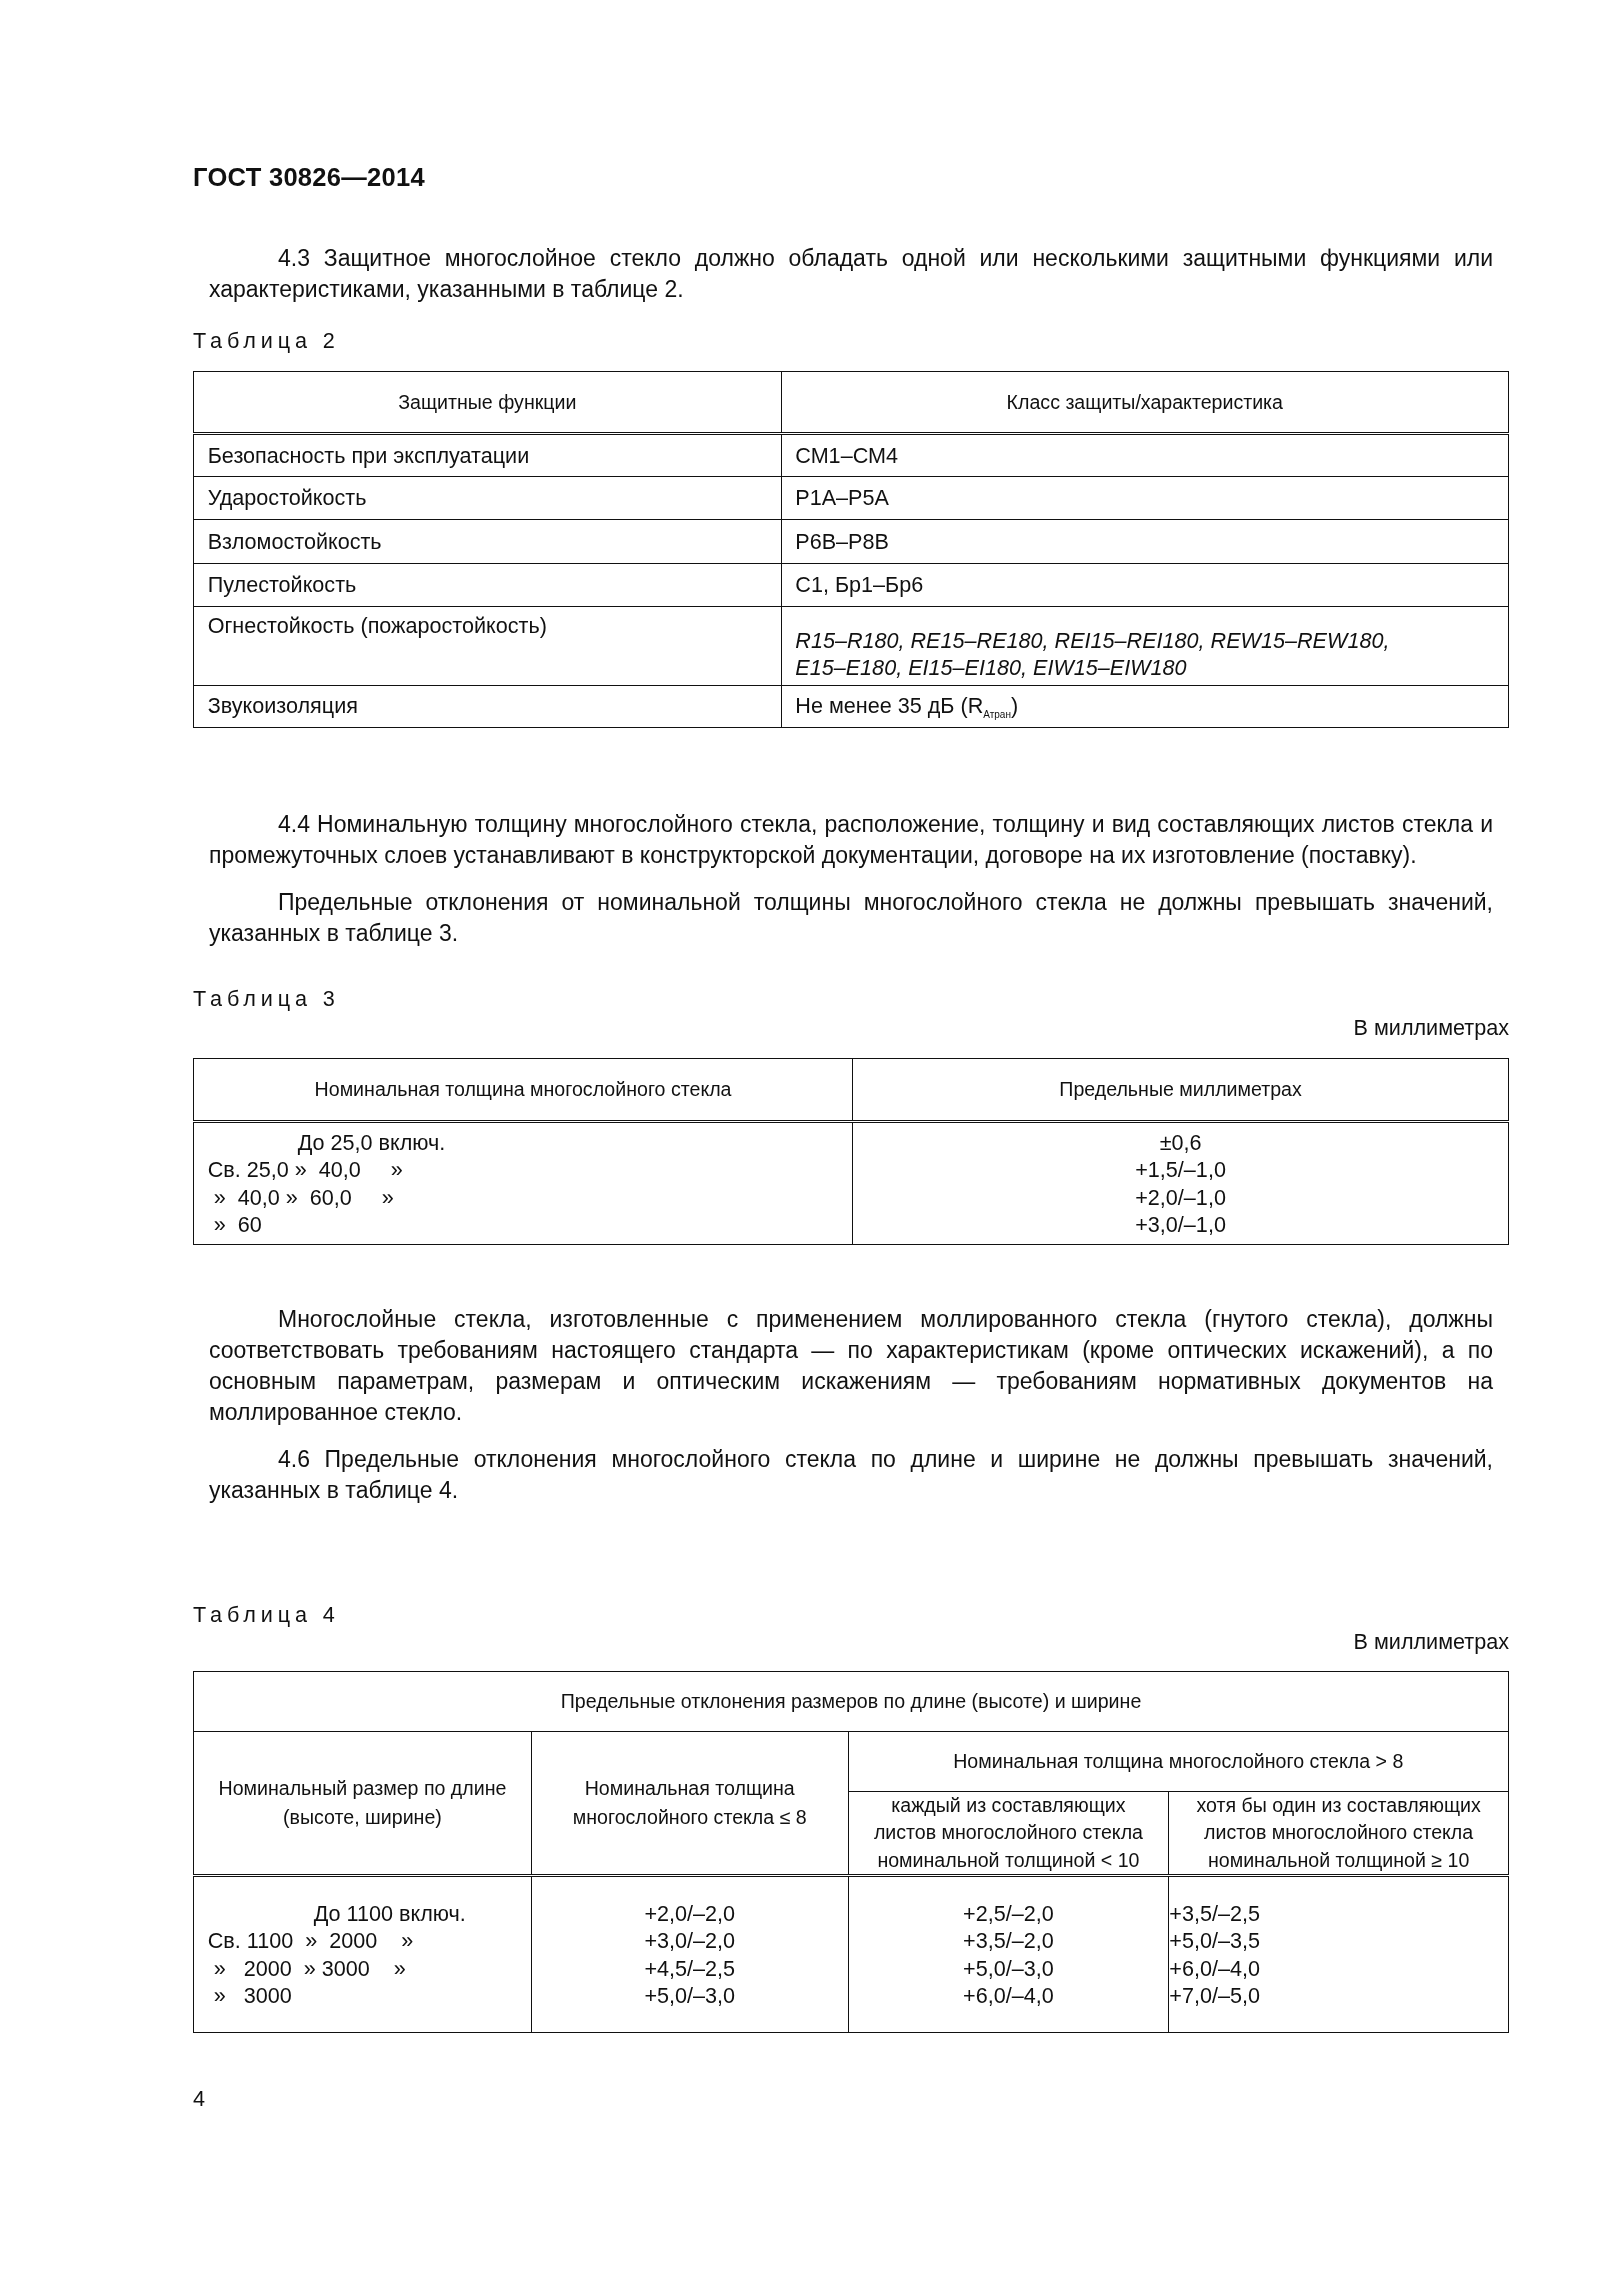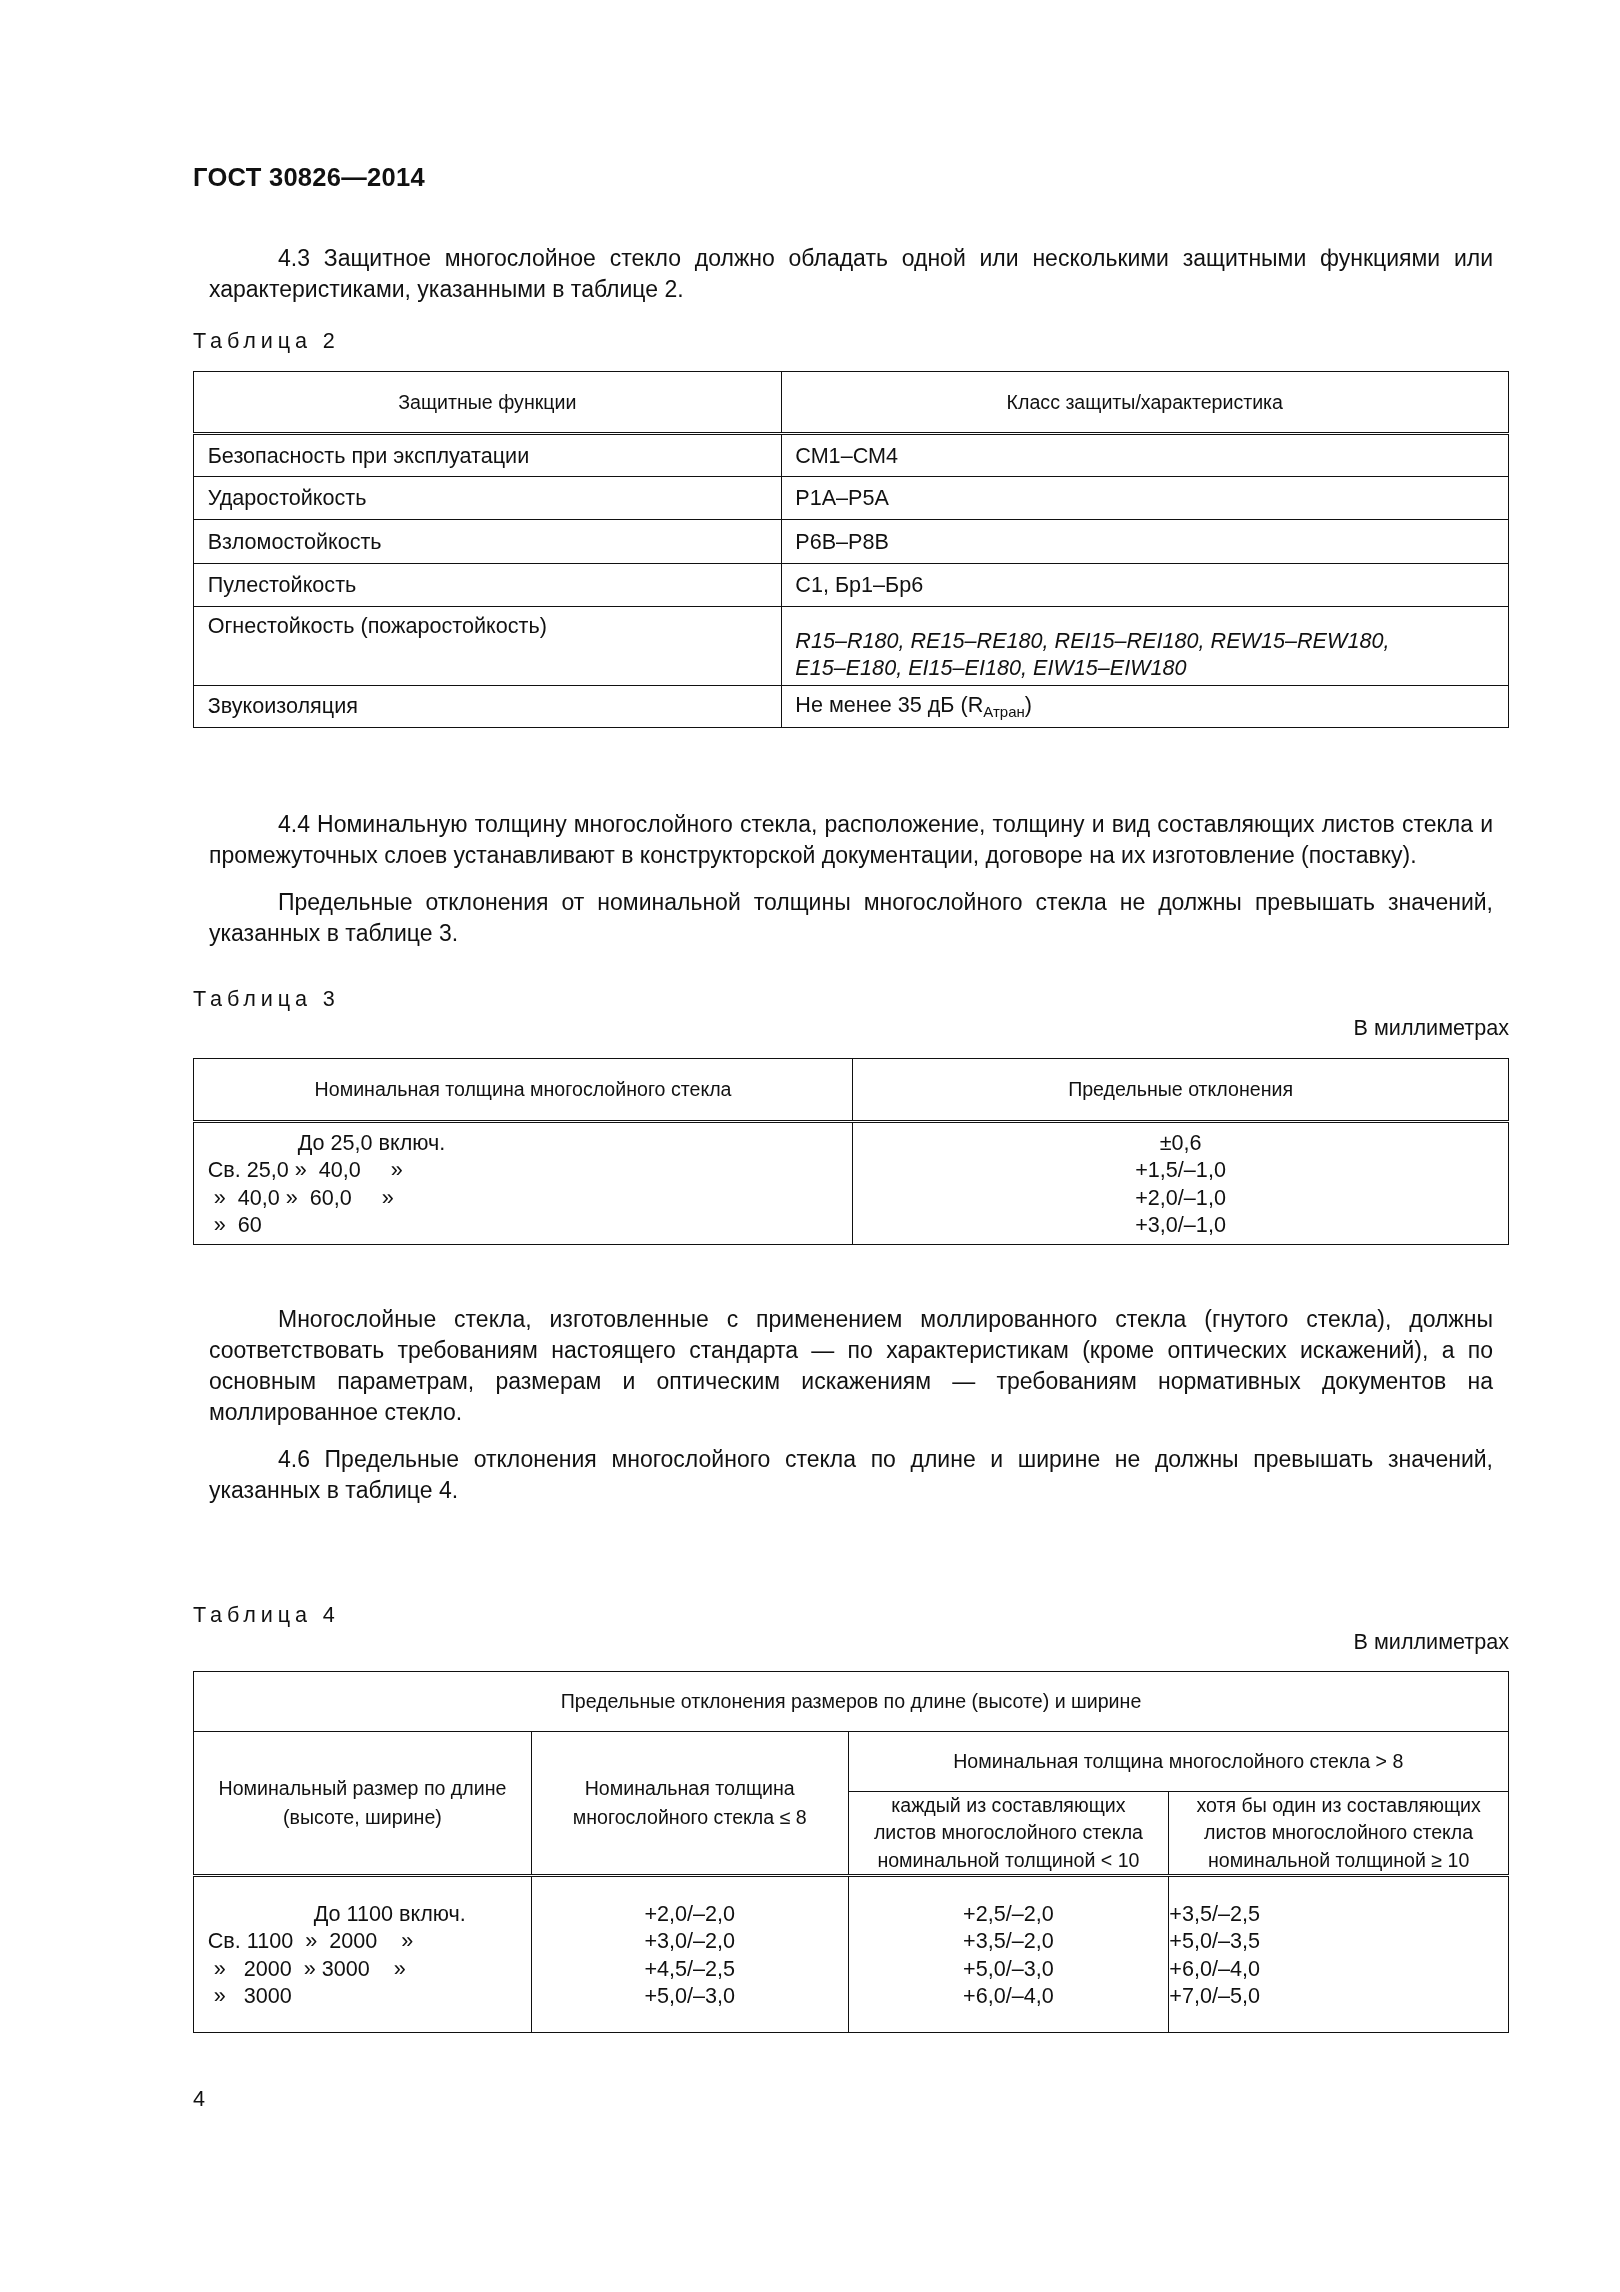--- a/index.html
+++ b/index.html
@@ -10,21 +10,21 @@
   .para { left: 193px; width: 1316px; font-size: 23px; line-height: 31px; text-align: justify; }
   .para p { margin: 16px; text-indent: 69px; }
   .tbl-caption { left: 193px; font-size: 21.6px; letter-spacing: 4.9px; }
   .units { right: 111px; font-size: 21.6px; }
   table { position: absolute; border-collapse: collapse; font-size: 21.6px; }
   td, th { border: 1.5px solid #111; padding: 0; }
   th { font-weight: normal; font-size: 19.6px; text-align: center; }
   tr.hdr-last th, tr.hdr-last td { border-bottom: 3.9px double #111; }
   .cell-l { padding-left: 13.7px; text-align: left; }
   .multi { line-height: 26.5px; }
-  .sub { font-size: 15px; vertical-align: -4.9px; }
+  .sub { font-size: 10px; vertical-align: -4.9px; }
   .ital { font-style: italic; }
   .page-num { left: 193px; top: 2086px; font-size: 21.6px; }
 </style>
 </head>
 <body>
 
 <div class="abs doc-header">ГОСТ  30826—2014</div>
 
 <div class="abs para" style="top:227px;">
   <p>4.3  Защитное многослойное стекло должно обладать одной или несколькими защитными функциями или характеристиками, указанными в таблице 2.</p>
@@ -81,21 +81,21 @@
 <div class="abs units" style="top:1015px;">В миллиметрах</div>
 
 <table style="left:193px; top:1058px; width:1316px;">
   <colgroup>
       <col style="width:660px">
       <col style="width:657px">
     </colgroup>
   <tbody>
       <tr class="hdr-last" style="height:63px;">
     <th>Номинальная толщина многослойного стекла</th>
-    <th>Предельные отклонения</th>
+    <th>Предельные миллиметрах</th>
   </tr>
   <tr style="height:123px;">
     <td style="padding-left:13.7px; vertical-align:middle; line-height:27.4px; white-space:pre;"><div style="padding-left:90px;">До 25,0 включ.</div><div>Св. 25,0 »  40,0     »</div><div> »  40,0 »  60,0     »</div><div> »  60</div></td>
     <td style="text-align:center; vertical-align:middle; line-height:27.4px;">
           <div>±0,6</div>
           <div>+1,5/–1,0</div>
           <div>+2,0/–1,0</div>
           <div>+3,0/–1,0</div>
         </td>
   </tr>

